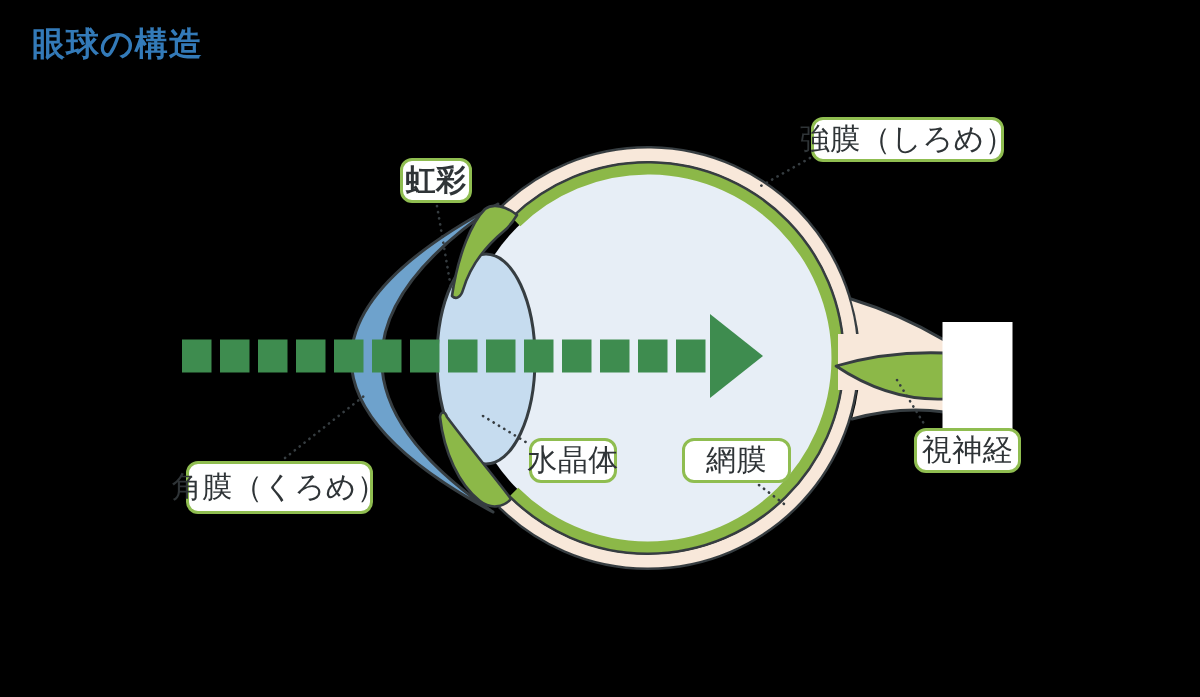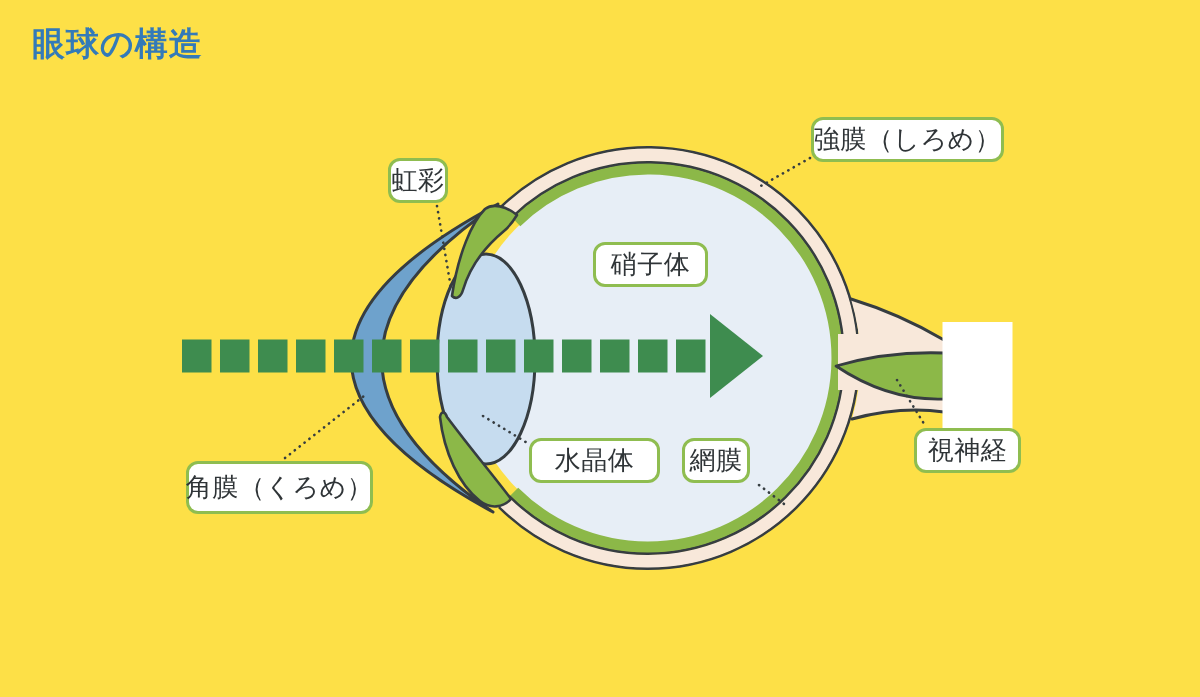--- a/index.html
+++ b/index.html
@@ -9,21 +9,21 @@
     --green:#8CB848;
     --interior:#E7EEF6;
     --lens:#C6DCEF;
     --cornea:#6EA2CC;
     --arrow:#3E8C4F;
     --label-border:#8FBD50;
     --label-text:#2F3437;
   }
   html,body{margin:0;padding:0;background:#ffffff;}
   body{font-family:"Liberation Sans","DejaVu Sans",sans-serif;}
-  .stage{position:relative;width:1200px;height:697px;background:#fde047;overflow:hidden;}
+  .stage{position:relative;width:1200px;height:697px;background:#000000;overflow:hidden;}
   .page-title{
     position:absolute;left:32px;top:22px;margin:0;
     font-size:33px;font-weight:bold;color:var(--title-blue);letter-spacing:1px;
   }
   svg{position:absolute;left:0;top:0;}
   .interior{fill:var(--interior);}
   .ring-outline{fill:none;stroke:var(--outline);stroke-width:3;}
   .ring-cream{fill:none;stroke:var(--cream);stroke-width:13;}
   .ring-green{fill:none;stroke:var(--green);stroke-width:11;}
   .patch{fill:var(--cream);stroke:none;}
@@ -33,21 +33,21 @@
   .arrow-dashes{stroke:var(--arrow);stroke-width:33;stroke-dasharray:29.5 8.5;fill:none;}
   .arrow-head{fill:var(--arrow);stroke:none;}
   .funnel-fill{fill:var(--cream);stroke:none;}
   .funnel-stroke{fill:none;stroke:var(--outline);stroke-width:3;stroke-linecap:round;}
   .nerve-core{fill:var(--green);stroke:var(--outline);stroke-width:2.8;stroke-linejoin:round;}
   .cut{fill:#ffffff;stroke:none;}
   .dotted{fill:none;stroke:var(--outline);stroke-width:2.6;stroke-dasharray:0.2 6;stroke-linecap:round;}
   .callout{
     position:absolute;display:flex;align-items:center;justify-content:center;
     box-sizing:border-box;background:#fff;border:3px solid var(--label-border);
-    border-radius:12px;color:var(--label-text);font-size:26px;font-weight:500;
+    border-radius:12px;color:var(--label-text);font-size:30px;font-weight:500;
     letter-spacing:0.5px;white-space:nowrap;
   }
 </style>
 </head>
 <body>
 
 <div class="stage">
 
   <h1 class="page-title">眼球の構造</h1>
 
@@ -79,21 +79,20 @@
     <rect class="cut" x="942.5" y="322" width="70" height="110"></rect>
 
     <line class="dotted" x1="437" y1="206" x2="451" y2="288"></line>
     <line class="dotted" x1="810" y1="158" x2="759" y2="187"></line>
     <line class="dotted" x1="483" y1="416" x2="529" y2="444"></line>
     <line class="dotted" x1="759" y1="485" x2="788" y2="507"></line>
     <line class="dotted" x1="285" y1="458" x2="364" y2="396"></line>
     <line class="dotted" x1="897" y1="380" x2="926" y2="427"></line>
   </svg>
 
-  <div class="callout" style="left:388px;top:158px;width:60px;height:45px;">虹彩</div>
+  <div class="callout" style="left:400px;top:158px;width:72px;height:45px;font-weight:bold;">虹彩</div>
   <div class="callout" style="left:811px;top:117px;width:193px;height:45px;">強膜（しろめ）</div>
-  <div class="callout" style="left:593px;top:242px;width:115px;height:45px;">硝子体</div>
-  <div class="callout" style="left:529px;top:438px;width:131px;height:45px;">水晶体</div>
-  <div class="callout" style="left:682px;top:438px;width:68px;height:45px;">網膜</div>
+  <div class="callout" style="left:529px;top:438px;width:88px;height:45px;">水晶体</div>
+  <div class="callout" style="left:682px;top:438px;width:109px;height:45px;">網膜</div>
   <div class="callout" style="left:186px;top:461px;width:187px;height:53px;">角膜（くろめ）</div>
   <div class="callout" style="left:914px;top:428px;width:107px;height:45px;">視神経</div>
 
 </div>
 
 </body></html>

